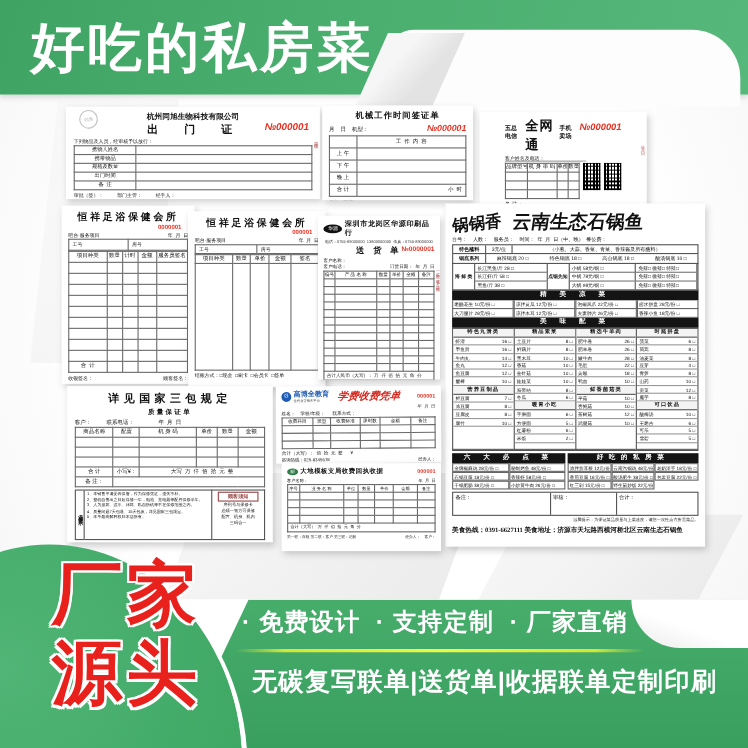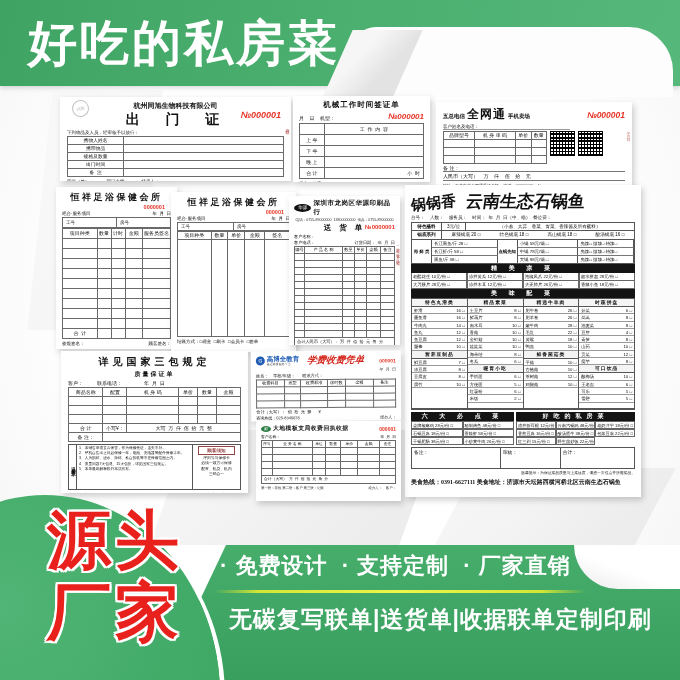--- a/index.html
+++ b/index.html
@@ -21,38 +21,38 @@
 .card{position:absolute;background:#fff;box-shadow:2px 3px 6px rgba(60,60,60,.25);overflow:hidden}
 table{border-collapse:collapse;table-layout:fixed;width:100%}
 td{border:.5px solid #6a6a6a;font-size:5px;line-height:7px;height:8px;text-align:center;padding:0;overflow:hidden;white-space:nowrap}
 .pre{white-space:pre}
 .red{color:#e53122}
 .vt{position:absolute;writing-mode:vertical-rl;font-size:4px;color:#b66;letter-spacing:1px}
 .bar{background:#141414;color:#fff;font-weight:bold;font-size:6px;line-height:9px;height:9px;text-align:center;letter-spacing:5px;overflow:hidden}
 
 #gate{left:60px;top:97px;width:231px;height:84px;padding:3px 7px}
 #gate .co{font-size:7px;font-weight:bold;text-align:center;margin-top:1px}
-#gate .ti{font-size:14px;font-weight:bold;text-align:center;letter-spacing:6px}
+#gate .ti{font-size:10px;font-weight:bold;text-align:center;letter-spacing:6px}
 #gate .no{position:absolute;right:10px;top:13px;font-size:9px;font-weight:bold;font-style:italic}
 #gate .nt{font-size:4.5px;margin:1px 0;color:#222}
 #gate td.lb{font-size:4.8px}
 #gate .ft{font-size:4.5px;margin-top:2px;color:#222}
 #gate .stamp{position:absolute;left:12px;top:3px;width:17px;height:17px;border:1px solid #c3c3c3;border-radius:50%;color:#b5b5b5;font-size:4px;display:flex;align-items:center;justify-content:center;transform:rotate(-14deg)}
 
 #mach{left:293px;top:96px;width:137px;height:86px;padding:4px 6px}
 #mach .ti{font-size:7.5px;font-weight:bold;text-align:center;letter-spacing:1px}
 #mach .ln{display:flex;justify-content:space-between;align-items:flex-end;font-size:5px;margin:2px 0}
 #mach .ln .no{font-size:8px;font-weight:bold;font-style:italic}
 #mach td{height:11px}
 #mach td.lb{font-size:5px}
 #mach td.ar{text-align:right;padding-right:3px}
 #mach .ft{font-size:4.5px;margin-top:2px}
 #mach .ph{text-align:center}
 
-#tele{left:436px;top:102px;width:196px;height:84px;padding:4px 7px}
+#tele{left:436px;top:102px;width:152px;height:84px;padding:4px 23px}
 #tele .hd{display:flex;align-items:baseline;gap:2px}
 #tele .pre1,#tele .post{font-size:5.5px;font-weight:bold}
 #tele .big{font-size:12px;font-weight:bold;letter-spacing:1px}
 #tele .no{margin-left:auto;font-size:8.5px;font-weight:bold;font-style:italic}
 #tele .cust{font-size:4.5px;margin:1px 0;border-bottom:.5px solid #999;width:70%}
 #tele .mid{display:flex;gap:3px}
 #tele table{width:104px}
 #tele .qr{width:25px;height:25px;background:repeating-linear-gradient(0deg,#000 0 1.5px,transparent 1.5px 3.5px),repeating-linear-gradient(90deg,#000 0 1.5px,#fff 1.5px 3px);outline:1px solid #fff}
 #tele .rm{font-size:5px;margin-top:1px}
 #tele .am{font-size:5px;border-top:.5px solid #777;border-bottom:.5px solid #777;line-height:8px}
@@ -1128,18 +1128,18 @@
       <span>第一联：存根  第二联：客户  第三联：记账</span>
       <span class="pre">经办人：    客户：</span>
     </div>
 </div>
 
 <div class="abs" id="botwhite"></div>
 <div class="abs" id="band"></div>
 <div class="abs" id="corner"></div>
 <div class="abs" id="blob"></div>
 <div class="abs" id="src">
+  <div>厂家</div>
   <div>源头</div>
-  <div>厂家</div>
 </div>
 <div class="abs" id="bullets">· 免费设计  · 支持定制  · 厂家直销</div>
 <div class="abs" id="yline"></div>
 <div class="abs" id="tag">无碳复写联单|送货单|收据联单定制印刷</div>
 
 </body></html>

